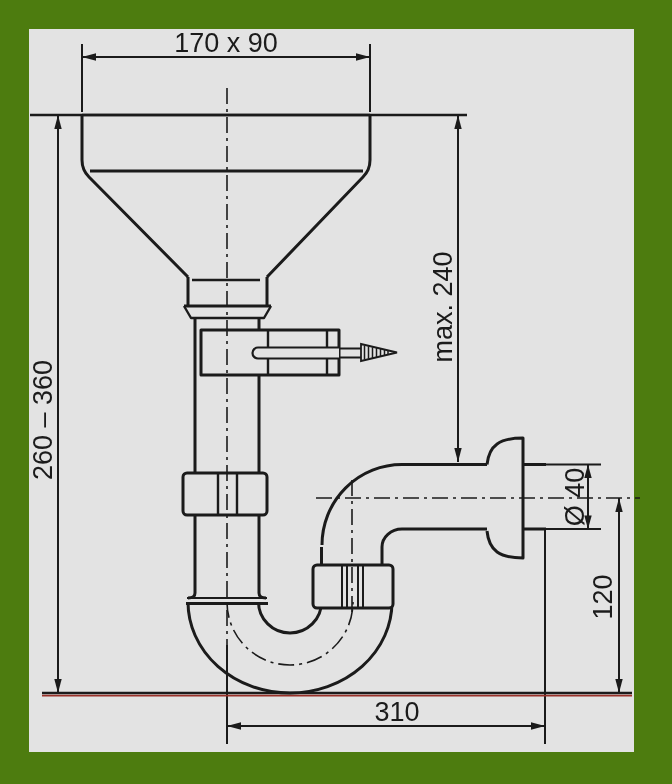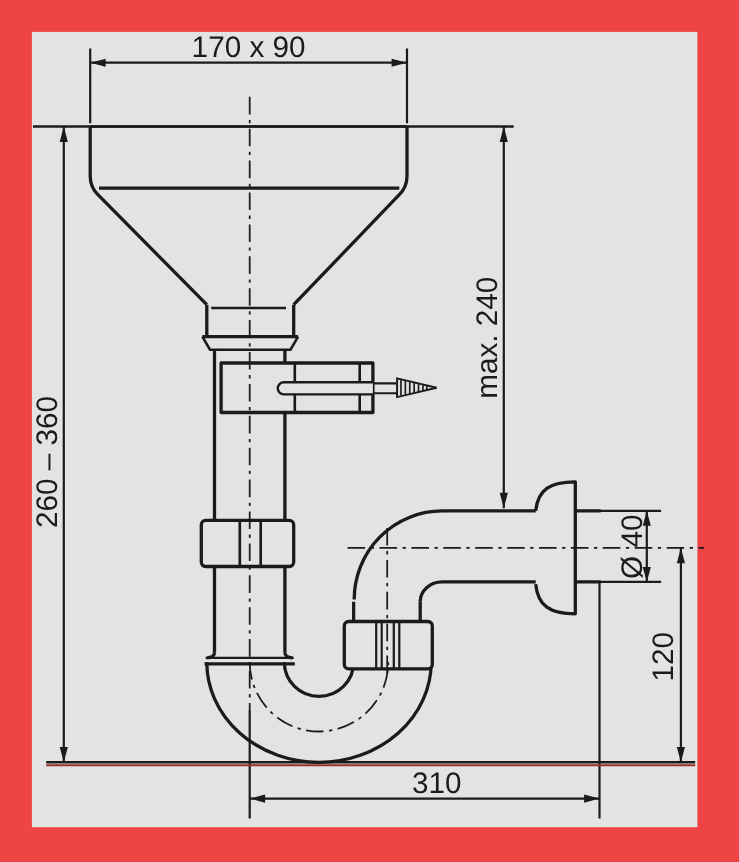--- a/index.html
+++ b/index.html
@@ -1,16 +1,16 @@
 <!DOCTYPE html>
 <html style="--background: #e3e3e3; --line: #1b1b1b; --baseline-red: #993129;"><head>
 <meta charset="utf-8">
 <style>
   html,body{margin:0;padding:0;background:#ffffff;}
-  .page{width:672px;height:784px;position:relative;background:#ef4444;overflow:hidden;}
+  .page{width:672px;height:784px;position:relative;background:#4d7c0f;overflow:hidden;}
   svg{display:block;}
   .canvas-bg{fill:var(--background,#e3e3e3);}
   .part{fill:none;stroke:var(--line,#1b1b1b);stroke-width:3;stroke-linejoin:round;stroke-linecap:butt;}
   .part-med{fill:none;stroke:var(--line,#1b1b1b);stroke-width:2.4;stroke-linejoin:round;}
   .fillbg{fill:var(--background,#e3e3e3);}
   .thin{fill:none;stroke:var(--line,#1b1b1b);stroke-width:2;}
   .thin15{fill:none;stroke:var(--line,#1b1b1b);stroke-width:1.5;}
   .cl{fill:none;stroke:var(--line,#1b1b1b);stroke-width:1.6;stroke-dasharray:16 5 3 5;}
   .arrow{fill:var(--line,#1b1b1b);stroke:none;}
   .baseline-red{fill:none;stroke:var(--baseline-red,#993129);stroke-width:1.7;}

